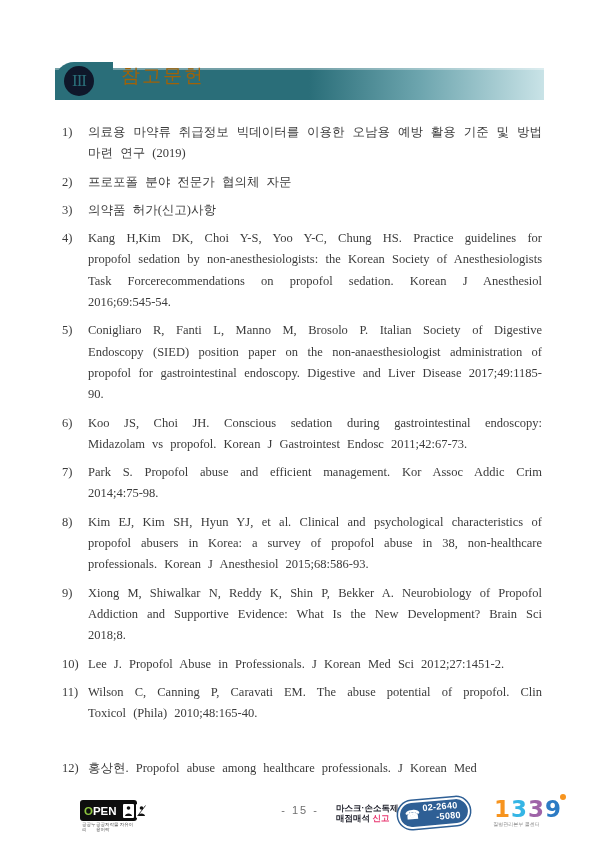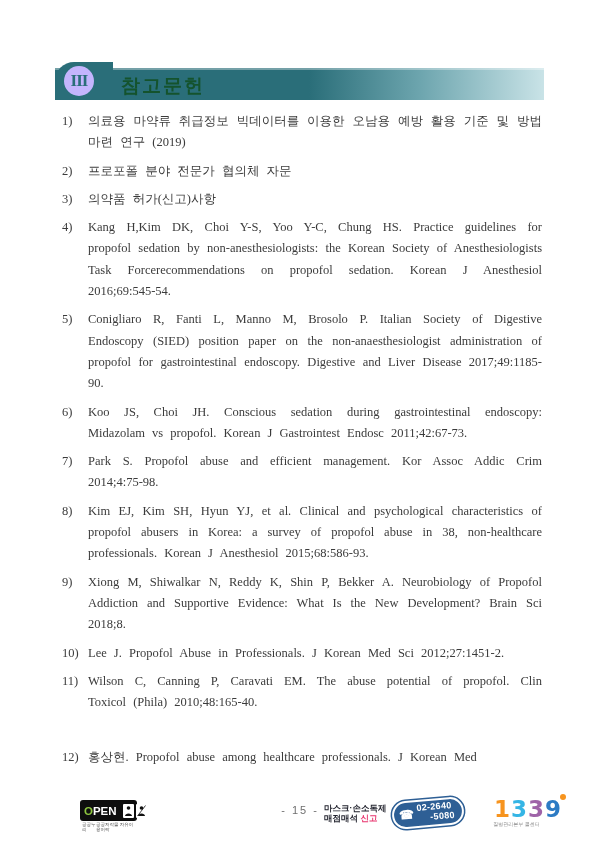--- a/index.html
+++ b/index.html
@@ -7,47 +7,47 @@
   body { font-family:"Liberation Serif","DejaVu Serif",serif; color:#3b3b3b; position:relative; }
 
   
   .banner { position:absolute; left:55px; top:62px; right:56px; height:38px; }
   .banner-bar { position:absolute; left:0; right:0; top:6px; height:32px;
     background:linear-gradient(to right,#2a6e79 0%,#2a6e79 52%,#6ea6af 75%,#c9e3e7 100%);
     box-shadow:inset 0 2px 0 rgba(255,255,255,.35); }
   .banner-chip { position:absolute; left:0; top:0; width:58px; height:38px;
     background:#2a6e79; border-top-left-radius:19px; }
   .banner-circle { position:absolute; left:9px; top:4px; width:30px; height:30px;
-    background:#c4b5fd; border-radius:50%; display:flex; align-items:center; justify-content:center;
-    color:#2a6e79; font-family:"Liberation Serif",serif; font-weight:bold; font-size:17px; letter-spacing:-1px; }
-  .banner-title { position:absolute; left:66px; top:11px; color:#14532d;
-    font-family:"Liberation Sans","DejaVu Sans",sans-serif; font-weight:bold; font-size:19px; letter-spacing:2px; }
+    background:#0f172a; border-radius:50%; display:flex; align-items:center; justify-content:center;
+    color:#2a6e79; font-family:"Liberation Serif",serif; font-weight:normal; font-size:17px; letter-spacing:-1px; }
+  .banner-title { position:absolute; left:66px; top:1px; color:#a16207;
+    font-family:"Liberation Sans","DejaVu Sans",sans-serif; font-weight:normal; font-size:19px; letter-spacing:2px; }
 
   
-  .refs { position:absolute; top:111px; left:62px; right:58px; list-style:none; }
+  .refs { position:absolute; top:122px; left:62px; right:58px; list-style:none; }
   .ref-item { font-size:12.5px; line-height:21.3px; text-align:justify; text-justify:inter-word;
     word-spacing:4px; padding-left:26px; text-indent:-26px; margin-bottom:7px; }
   .ref-num { display:inline-block; width:26px; text-indent:0; word-spacing:0; }
   .ref-item.gap-before { margin-top:34px; }
 
   
   .page-number { position:absolute; top:804px; left:0; right:0; text-align:center;
     font-size:11px; color:#6f6f6f; letter-spacing:2px; font-family:"Liberation Sans",sans-serif; }
 
   .open-block { position:absolute; left:55px; top:800px; width:82px;padding-left:25px; }
   .open-box { background:#0e0e0e; border-radius:3px; height:21px; display:flex; align-items:center; padding:0 4px; gap:3px; }
   .open-text { color:#ffffff; font-family:"Liberation Sans",sans-serif; font-weight:bold; font-size:11.5px; letter-spacing:0; }
   .open-text .o-green { color:#8dc63f; }
   .open-divider { width:1px; height:15px; background:#ffffff; }
   .open-icons { display:flex; gap:2px; }
   .open-icon { width:11px; height:14px; background:#ffffff; border-radius:1px; display:flex; align-items:center; justify-content:center; }
   .open-captions { display:flex; justify-content:space-between; margin-top:1px; padding:0 2px;
     font-family:"Liberation Sans",sans-serif; font-size:4.5px; color:#555555; }
 
-  .footer-right { position:absolute; right:38px; top:798px; display:flex; align-items:center; gap:6px; }
+  .footer-right { position:absolute; right:38px; top:798px; display:flex; align-items:center; gap:0; }
   .notice { font-family:"Liberation Sans","DejaVu Sans",sans-serif; font-weight:bold;
     font-size:8.5px; line-height:10px; color:#22232e; text-align:left; white-space:nowrap; }
   .notice .emph { color:#e8336d; }
 
   .phone-badge { background:#2e5f95; border:2px solid #ffffff; box-shadow:0 0 0 1.5px #2e5f95;
     border-radius:14px; padding:2px 8px 3px 5px; transform:rotate(-5deg);
     display:flex; align-items:center; gap:3px; color:#ffffff;
     font-family:"Liberation Sans",sans-serif; font-weight:bold; }
   .phone-glyph { font-size:12px; line-height:12px; }
   .phone-lines { font-size:9px; line-height:9.5px; letter-spacing:.3px; }

